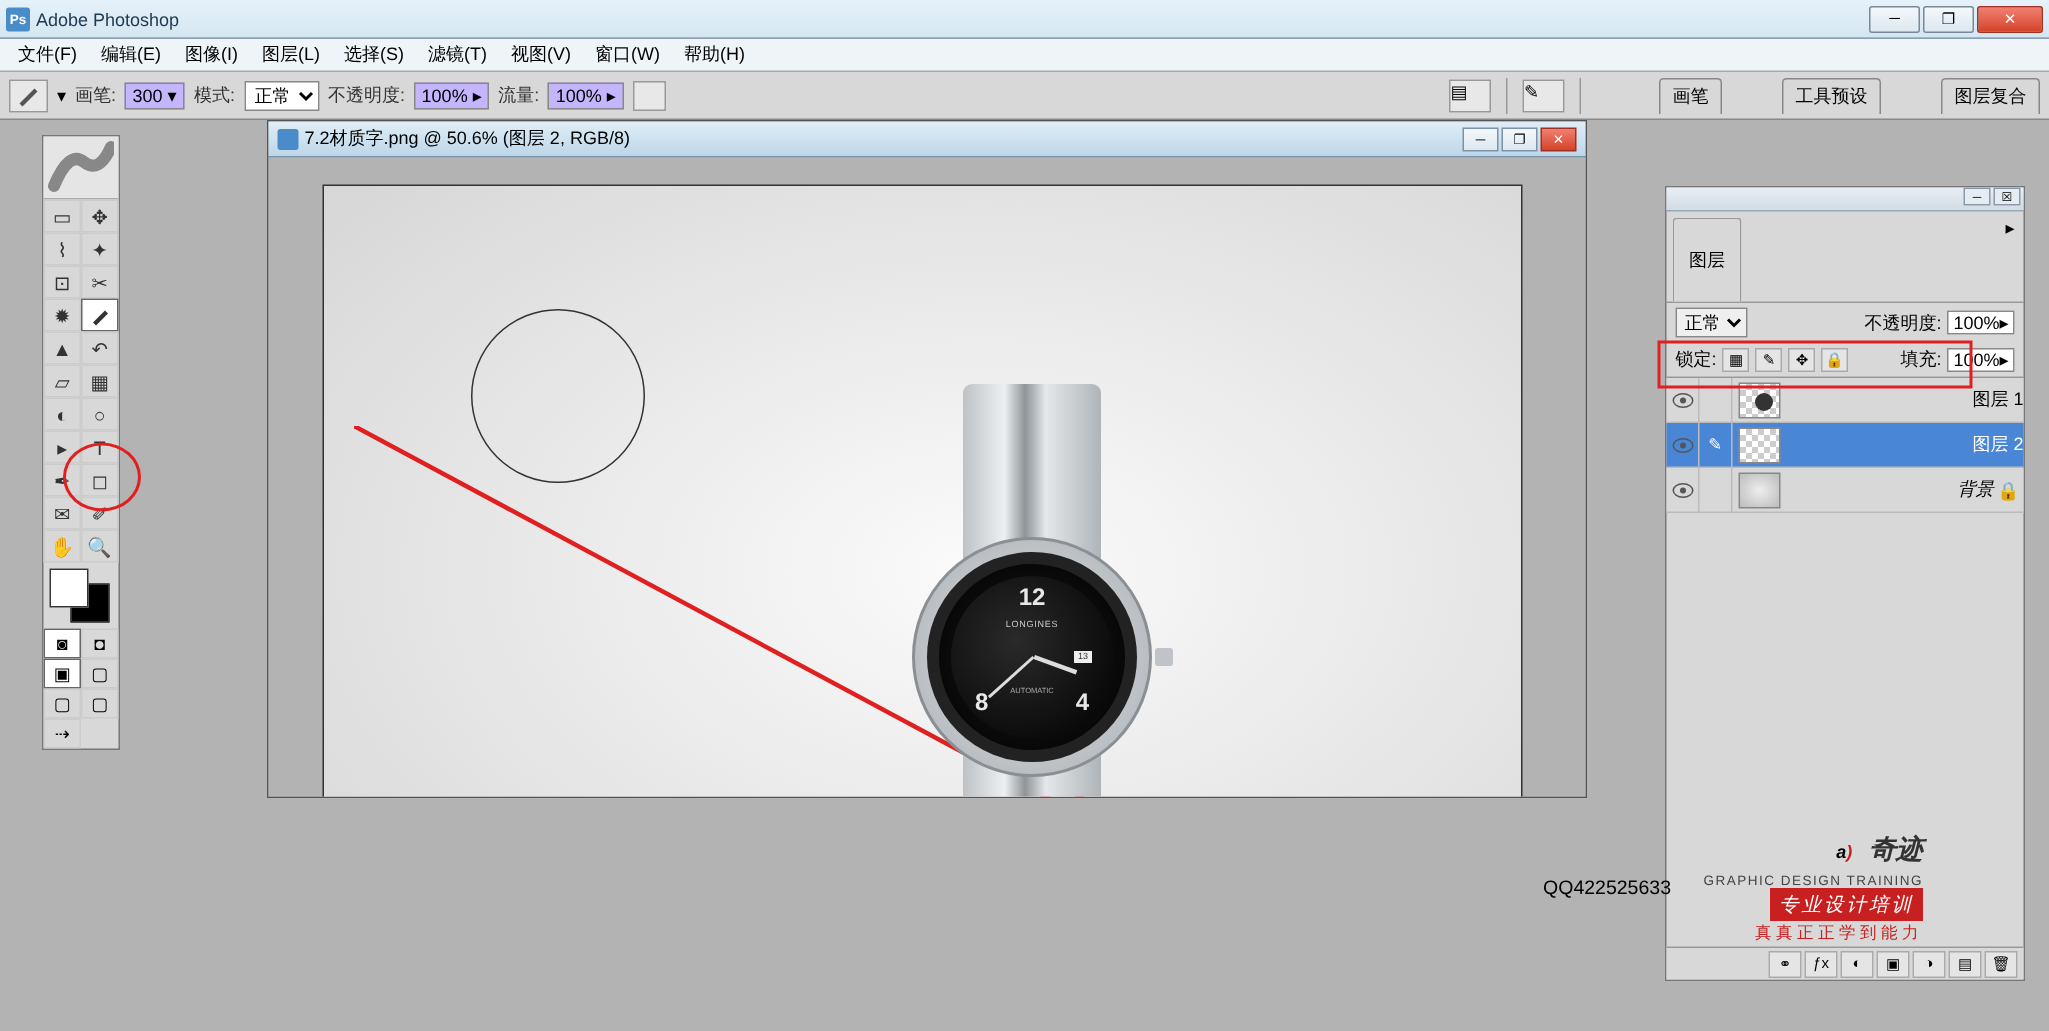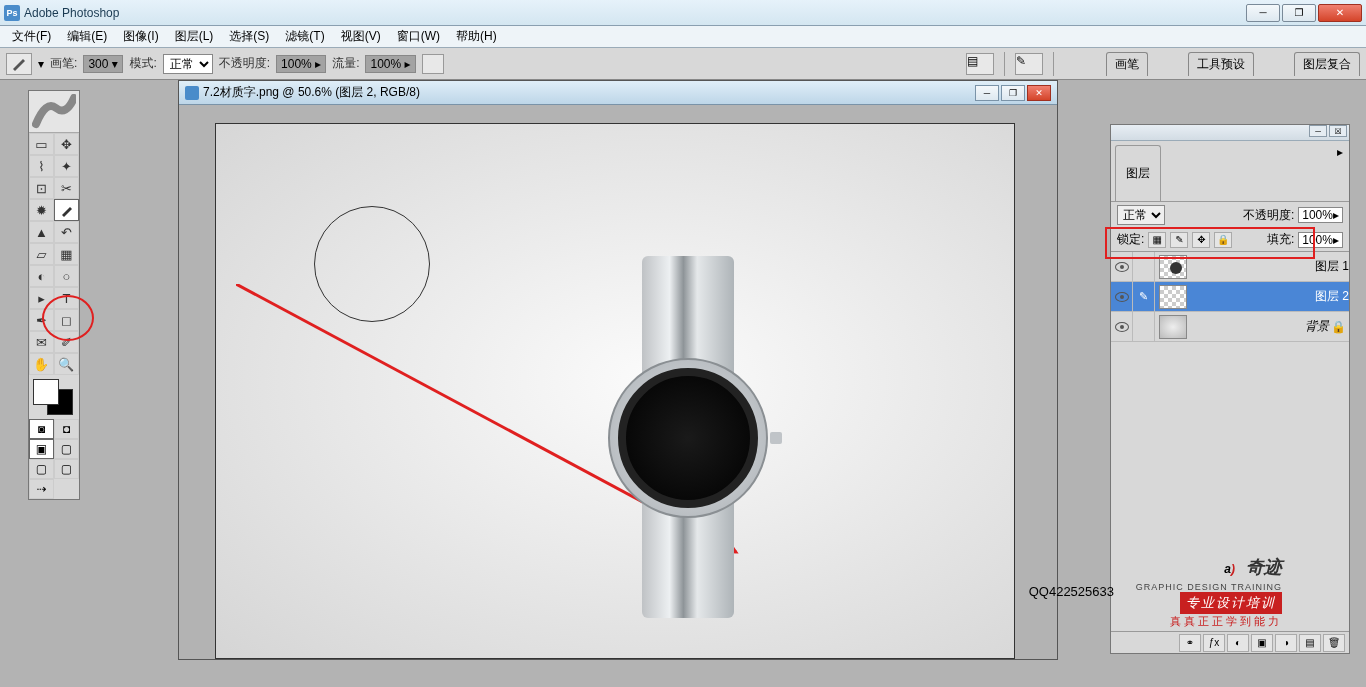--- a/index.html
+++ b/index.html
@@ -14,21 +14,21 @@
 .winbtn.close { background: linear-gradient(#f08070,#d4442a); border-color: #a03020; color: #fff; width: 44px; }
 
 
 .menubar { height: 22px; background: #eef4f8; border-bottom: 1px solid #9aabb8; display: flex; align-items: center; padding: 0 4px; }
 .menubar span { padding: 3px 8px; cursor: default; }
 
 
 .optionsbar { height: 32px; background: #d8d8d8; border-bottom: 1px solid #888; display: flex; align-items: center; padding: 0 6px; gap: 6px; }
 .optionsbar .tool-ic { width: 26px; height: 22px; border: 1px solid #999; background: #e8e8e8; display: inline-flex; align-items: center; justify-content: center; }
 .optionsbar .lbl { color: #333; }
-.optionsbar .val { border: 1px solid #888; background: #a3a3a3; padding: 1px 4px; min-width: 40px; display: inline-block; }
+.optionsbar .val { border: 1px solid #888; background: #c4b5fd; padding: 1px 4px; min-width: 40px; display: inline-block; }
 .optionsbar select { border: 1px solid #888; background: #fff; font-size: 12px; padding: 1px 2px; }
 .optionsbar .airbrush { width: 22px; height: 20px; border: 1px solid #999; background: #e8e8e8; }
 .optionsbar .sep { width: 1px; height: 24px; background: #999; margin: 0 4px; }
 .optionsbar .panel-toggle { width: 28px; height: 22px; border: 1px solid #999; background: #e8e8e8; }
 .optionsbar .right-tabs { display: flex; gap: 0; margin-left: 2px; }
 .optionsbar .rtab { border: 1px solid #888; border-bottom: none; background: #d8d8d8; padding: 3px 8px; border-radius: 3px 3px 0 0; margin-left: 40px; }
 
 
 .toolbox { position: absolute; left: 28px; top: 90px; width: 52px; background: #d8d8d8; border: 1px solid #777; }
 .toolbox .brush-preview { height: 42px; border-bottom: 1px solid #aaa; background: #e5e5e5; display: flex; align-items: center; justify-content: center; }
@@ -38,21 +38,21 @@
 .toolbox .colors { padding: 4px; }
 .toolbox .fgbg { position: relative; width: 40px; height: 36px; }
 .toolbox .fg { position: absolute; width: 26px; height: 26px; background: #fff; border: 1px solid #333; top: 0; left: 0; }
 .toolbox .bg { position: absolute; width: 26px; height: 26px; background: #000; border: 1px solid #333; bottom: 0; right: 0; }
 .toolbox .mode-row { display: grid; grid-template-columns: 1fr 1fr; }
 .toolbox .mode { width: 25px; height: 20px; border: 1px solid #ccc; display: flex; align-items: center; justify-content: center; }
 .toolbox .mode.sel { background: #fff; border: 1px solid #666; }
 .red-circle { position: absolute; left: 42px; top: 295px; width: 52px; height: 46px; border: 2px solid #e02020; border-radius: 50%; pointer-events: none; }
 
 
-.docwin { position: absolute; left: 178px; top: 80px; width: 880px; height: 580px; background: #b3b3b3; border: 1px solid #555; }
+.docwin { position: absolute; left: 178px; top: 80px; width: 880px; height: 452px; background: #b3b3b3; border: 1px solid #555; }
 .docwin .dtitle { height: 24px; background: linear-gradient(#e0eef8,#bdd6e8); border-bottom: 1px solid #7a93a8; display: flex; align-items: center; padding: 0 6px; }
 .docwin .dtitle .dicon { width: 14px; height: 14px; background: #4a8cca; border-radius: 2px; margin-right: 4px; }
 .docwin .dtitle .spacer { flex: 1; }
 .docwin .dtitle .wbtn { width: 24px; height: 16px; border: 1px solid #7a93a8; background: linear-gradient(#f4f8fb,#dde8f0); margin-left: 2px; font-size: 9px; display: inline-flex; align-items: center; justify-content: center; }
 .docwin .dtitle .wbtn.close { background: linear-gradient(#f08070,#d4442a); border-color: #a03020; color: #fff; }
 .canvas-area { position: absolute; top: 24px; left: 0; right: 0; bottom: 0; background: #b3b3b3; overflow: hidden; }
 .canvas { position: absolute; left: 36px; top: 18px; width: 800px; height: 536px; background: radial-gradient(ellipse at 55% 48%, #fbfbfb, #d5d5d5); border: 1px solid #333; }
 .brush-cursor { position: absolute; left: 98px; top: 82px; width: 116px; height: 116px; border: 1px solid #333; border-radius: 50%; }
 .arrow { position: absolute; left: 20px; top: 160px; pointer-events: none; }
 
@@ -242,20 +242,30 @@
             </marker>
           </defs>
         <line x1="0" y1="0" x2="500" y2="268" stroke="#e02020" stroke-width="3" marker-end="url(#ah)"></line>
       </svg>
       <div class="watch">
         <div class="band-top"></div>
         <div class="band-bot"></div>
         <div class="case"></div>
         <div class="crown"></div>
         <div class="bezel"></div>
+        <div class="dial">
+          <span class="num n12">12</span>
+          <span class="num n8">8</span>
+          <span class="num n4">4</span>
+          <span class="brand">LONGINES</span>
+          <span class="auto">AUTOMATIC</span>
+          <span class="date">13</span>
+          <div class="hand-h"></div>
+          <div class="hand-m"></div>
+        </div>
       </div>
     </div>
   </div>
 </div>
 
 <div class="layers-panel">
   <div class="ptitle">
     <span class="pbtn">─</span>
     <span class="pbtn">☒</span>
   </div>

